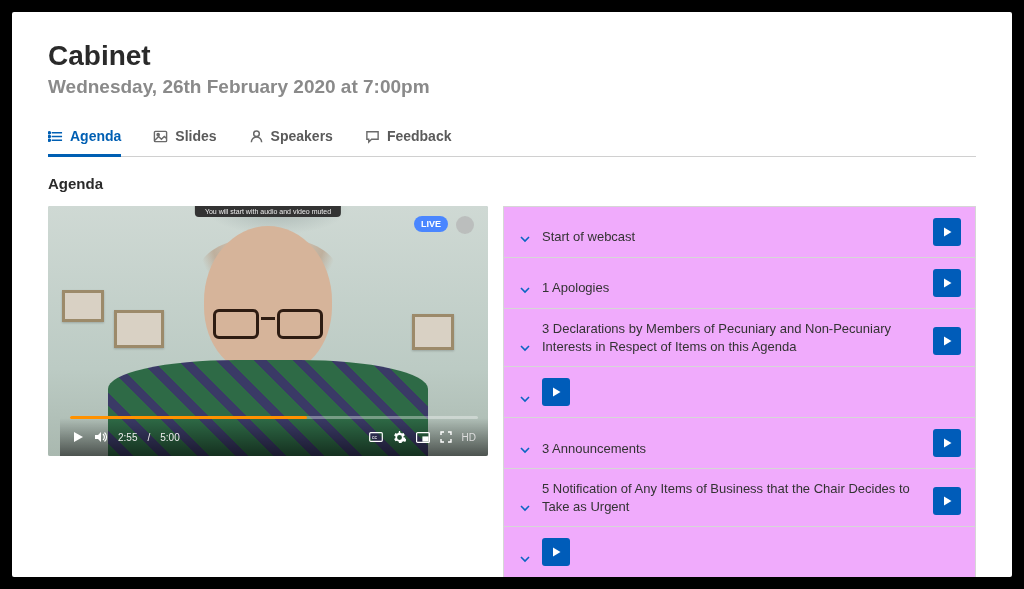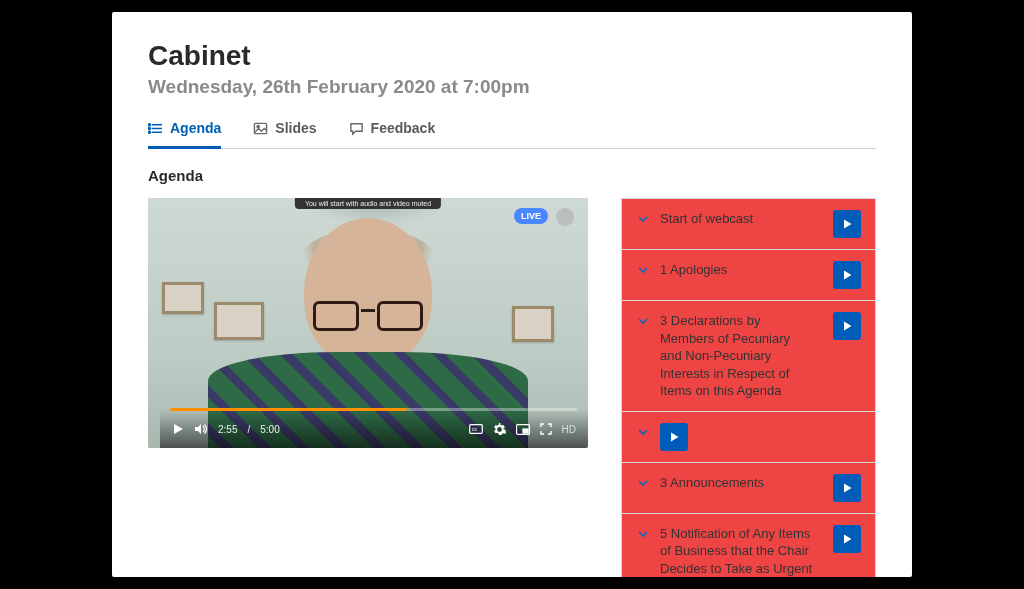--- a/index.html
+++ b/index.html
@@ -1,27 +1,27 @@
 <!DOCTYPE html>
 <html><head>
   <meta charset="utf-8">
   <style>
     * { box-sizing: border-box; margin: 0; padding: 0; }
     body { font-family: Arial, Helvetica, sans-serif; background: #000; padding: 12px; }
     .frame {
       background: #fff;
-      width: 800px;
+      width: 1000px;
       height: 565px;
       margin: 0 auto;
       padding: 28px 36px 0 36px;
       overflow: hidden;
       border-radius: 2px;
     }
     .page-title { font-size: 28px; font-weight: 700; color: #2a2a2a; margin-bottom: 4px; }
-    .page-subtitle { font-size: 19px; font-weight: 700; color: #8a8a8a; margin-bottom: 16px; }
+    .page-subtitle { font-size: 19px; font-weight: 700; color: #8a8a8a; margin-bottom: 24px; }
     .tabs {
       display: flex;
       gap: 32px;
       border-bottom: 1px solid #d0d0d0;
       padding-bottom: 0;
     }
     .tab {
       display: flex;
       align-items: center;
       gap: 7px;
@@ -29,21 +29,21 @@
       font-weight: 700;
       color: #5a5a5a;
       padding: 6px 0 10px 0;
       cursor: pointer;
       border-bottom: 3px solid transparent;
       margin-bottom: -1px;
     }
     .tab.active { color: #005fb3; border-bottom-color: #005fb3; }
     .tab-icon { width: 15px; height: 15px; display: inline-flex; align-items: center; justify-content: center; }
     .section-title { font-size: 15px; font-weight: 700; margin: 18px 0 14px 0; color: #2a2a2a; }
-    .content { display: flex; gap: 33px; align-items: flex-start; }
+    .content { display: flex; gap: 15px; align-items: flex-start; }
     .video-col { flex: 0 0 440px; }
     .agenda-col { flex: 1; }
     .video-player {
       position: relative;
       width: 440px;
       height: 250px;
       background: #b6c8c0;
       border-radius: 2px;
       overflow: hidden;
     }
@@ -120,26 +120,26 @@
       display:flex; align-items:center; gap:10px; padding:0 12px;
       color:#eee; font-size:10px;
     }
     .progress { position:absolute; left:10px; right:10px; top:-2px; height:3px; background:rgba(255,255,255,0.35); border-radius:2px; }
     .progress-fill { position:absolute; left:0; top:0; height:100%; background:#ff9100; border-radius:2px; }
     .ctrl-btn { background:none; border:none; color:#fff; cursor:pointer; display:flex; align-items:center; }
     .ctrl-spacer { flex:1; }
     .hd-label { font-size:10px; color:#ddd; font-weight:400; }
 
     .agenda-item {
-      display:flex; align-items:flex-start; gap:10px;
+      display:flex; align-items:flex-end; gap:10px;
       border: 1px solid #d6d6d6;
       padding: 11px 14px;
       font-size:13px; color:#333;
       margin-top:-1px; position:relative;
-      background:#ef4444;
+      background:#f0abfc;
     }
     .agenda-item:first-child { margin-top:0; }
     .chevron { flex: 0 0 14px; height:14px; display:flex; align-items:center; justify-content:center; margin-top:2px; }
     .agenda-text { flex:1; line-height:1.35; padding-right: 8px; }
     .play-btn {
       flex: 0 0 28px; height:28px; background:#005cb9; border-radius:3px;
       display:flex; align-items:center; justify-content:center; cursor:pointer;
     }
     .play-btn svg { width:12px; height:12px; }
   </style>
@@ -170,20 +170,29 @@
         <svg viewBox="0 0 16 16" fill="none" stroke="#6a6a6a" stroke-width="1.5">
             <rect x="1.5" y="2.5" width="13" height="11" rx="1"></rect>
             <circle cx="5.5" cy="6" r="1.2" fill="#6a6a6a"></circle>
             <path d="M2 12 L6 8 L9 11 L12 8 L14.5 10"></path>
           </svg>
       </span>
       <span>Slides</span>
     </div>
     <div class="tab">
       <span class="tab-icon">
+        <svg viewBox="0 0 16 16" fill="none" stroke="#6a6a6a" stroke-width="1.6">
+            <circle cx="8" cy="5" r="3"></circle>
+            <path d="M2.5 14 A5.5 5.5 0 0 1 13.5 14"></path>
+          </svg>
+      </span>
+      <span>Speakers</span>
+    </div>
+    <div class="tab">
+      <span class="tab-icon">
         <svg viewBox="0 0 16 16" fill="none" stroke="#6a6a6a" stroke-width="1.5">
             <path d="M2 3 h12 v8 h-7 l-3 3 v-3 h-2 z"></path>
           </svg>
       </span>
       <span>Feedback</span>
     </div>
   </div>
 
   <div class="section-title">Agenda</div>
 

